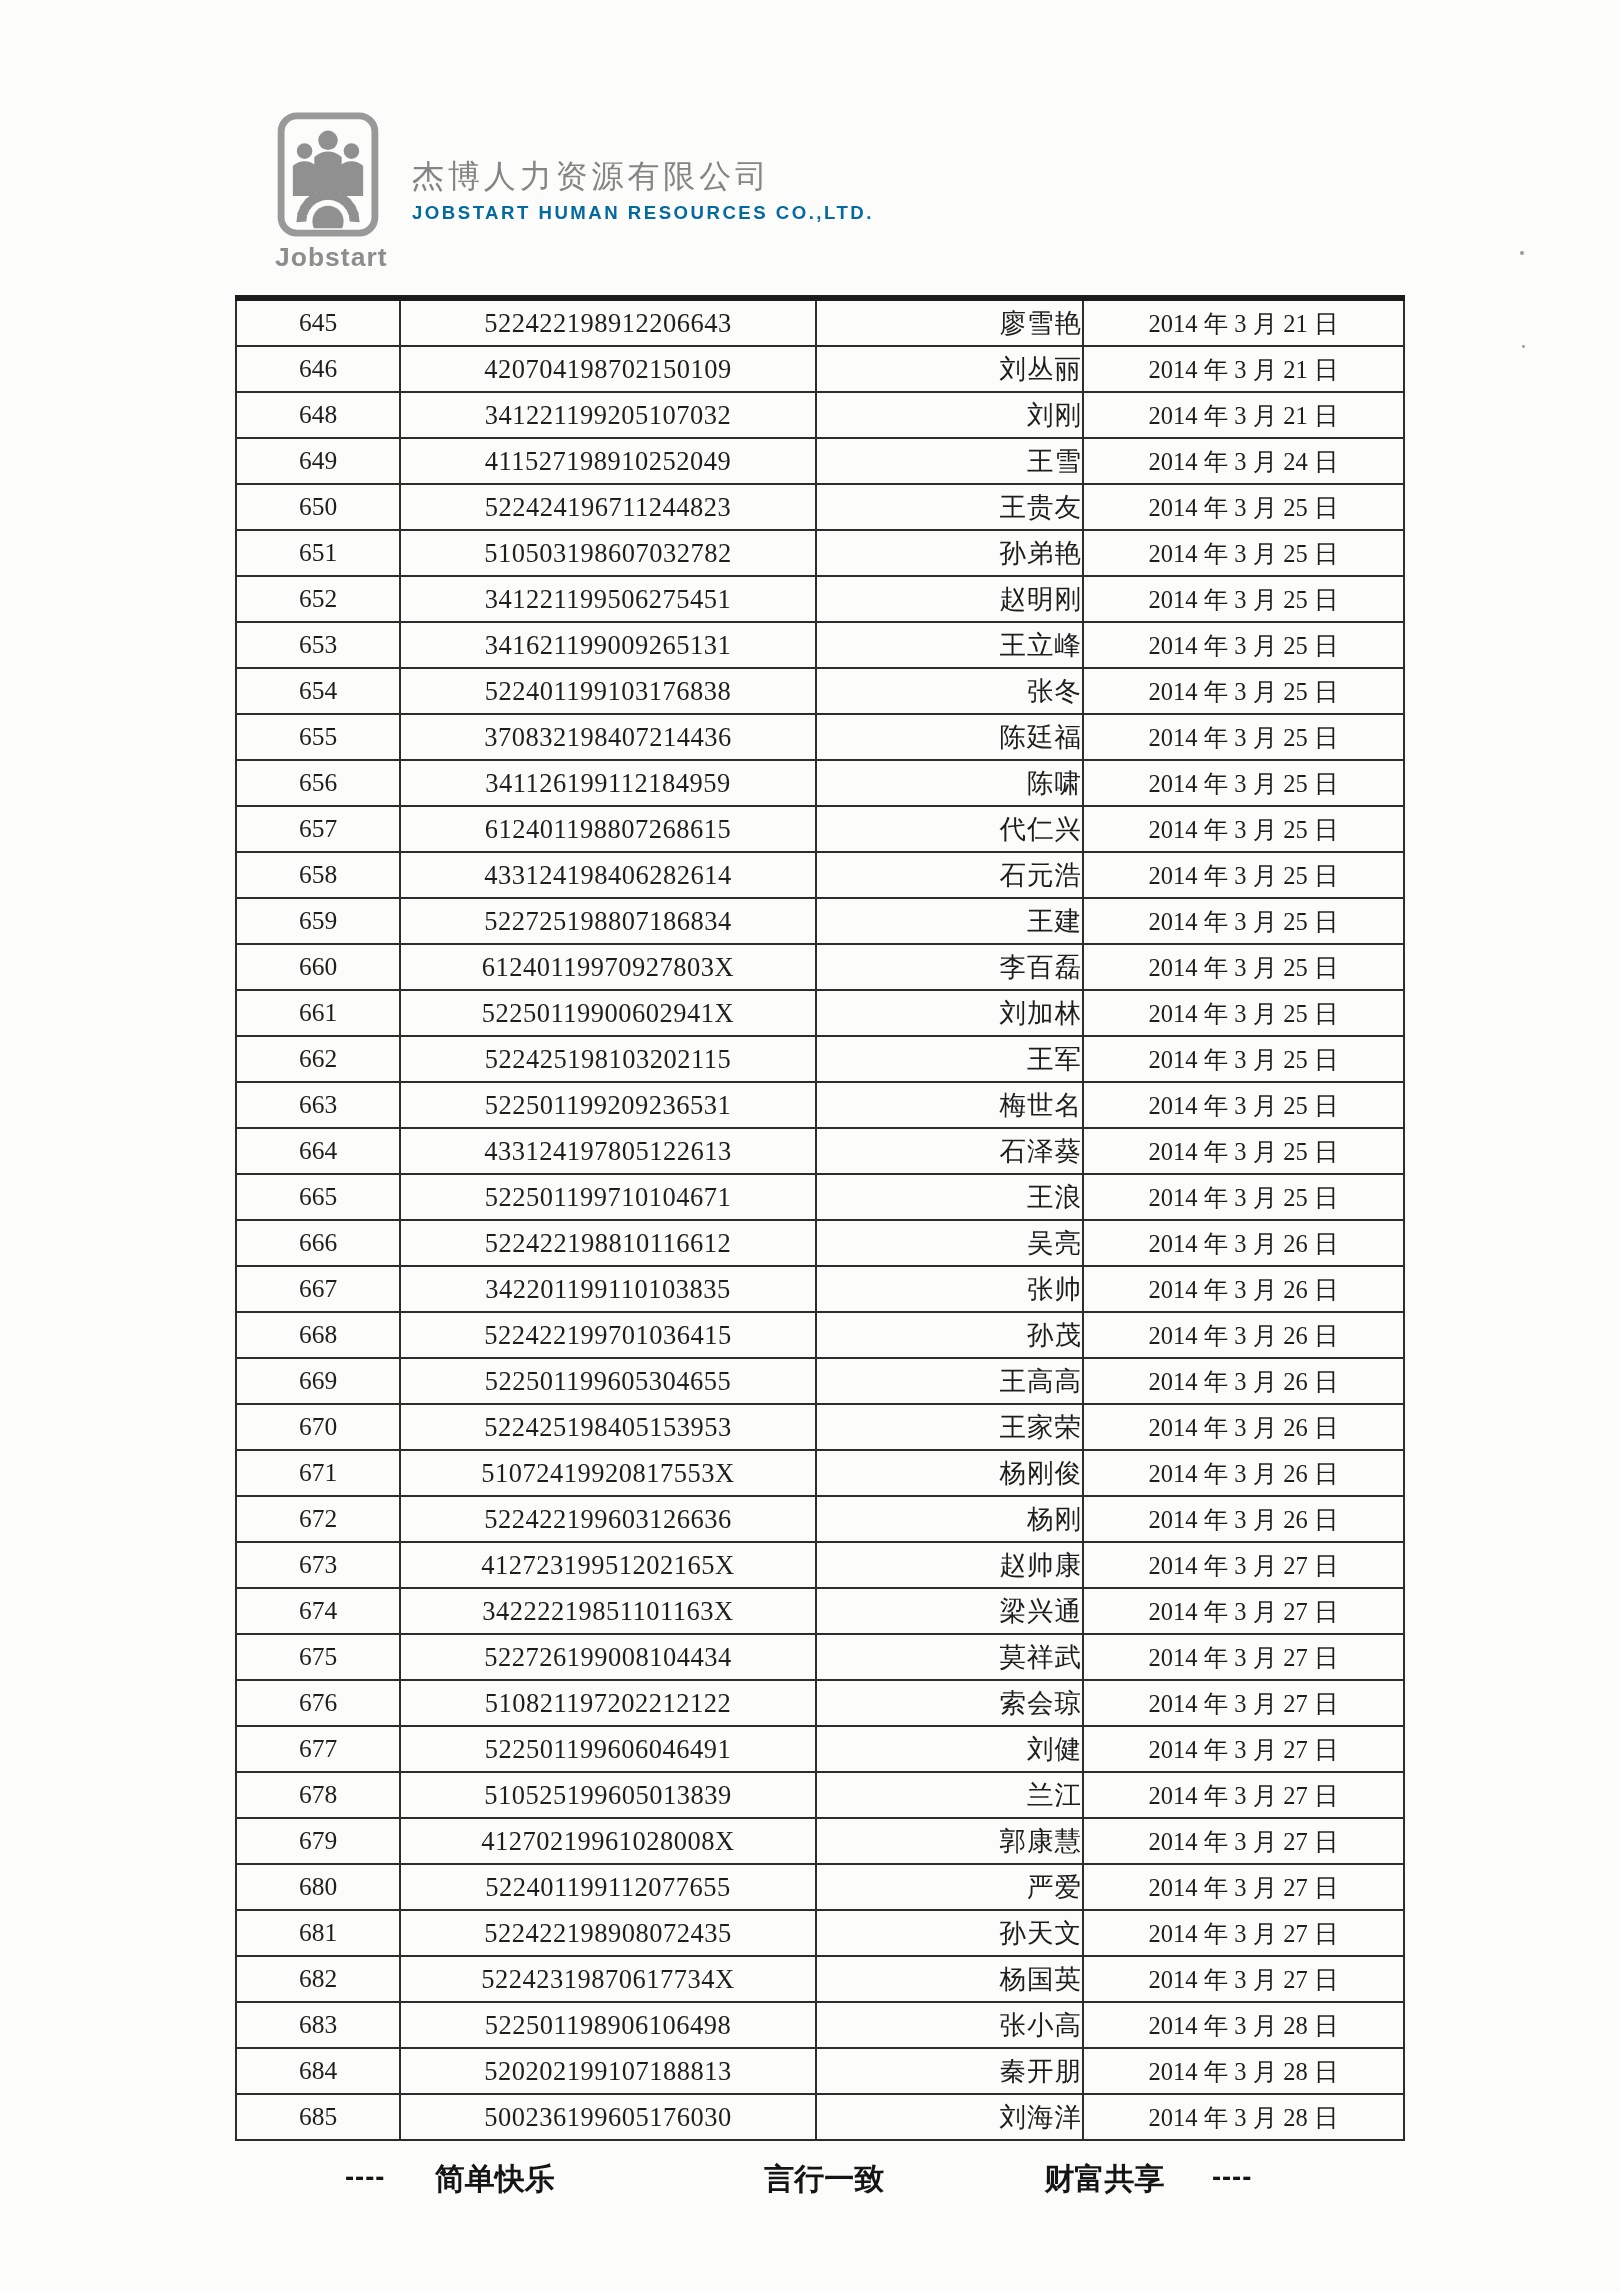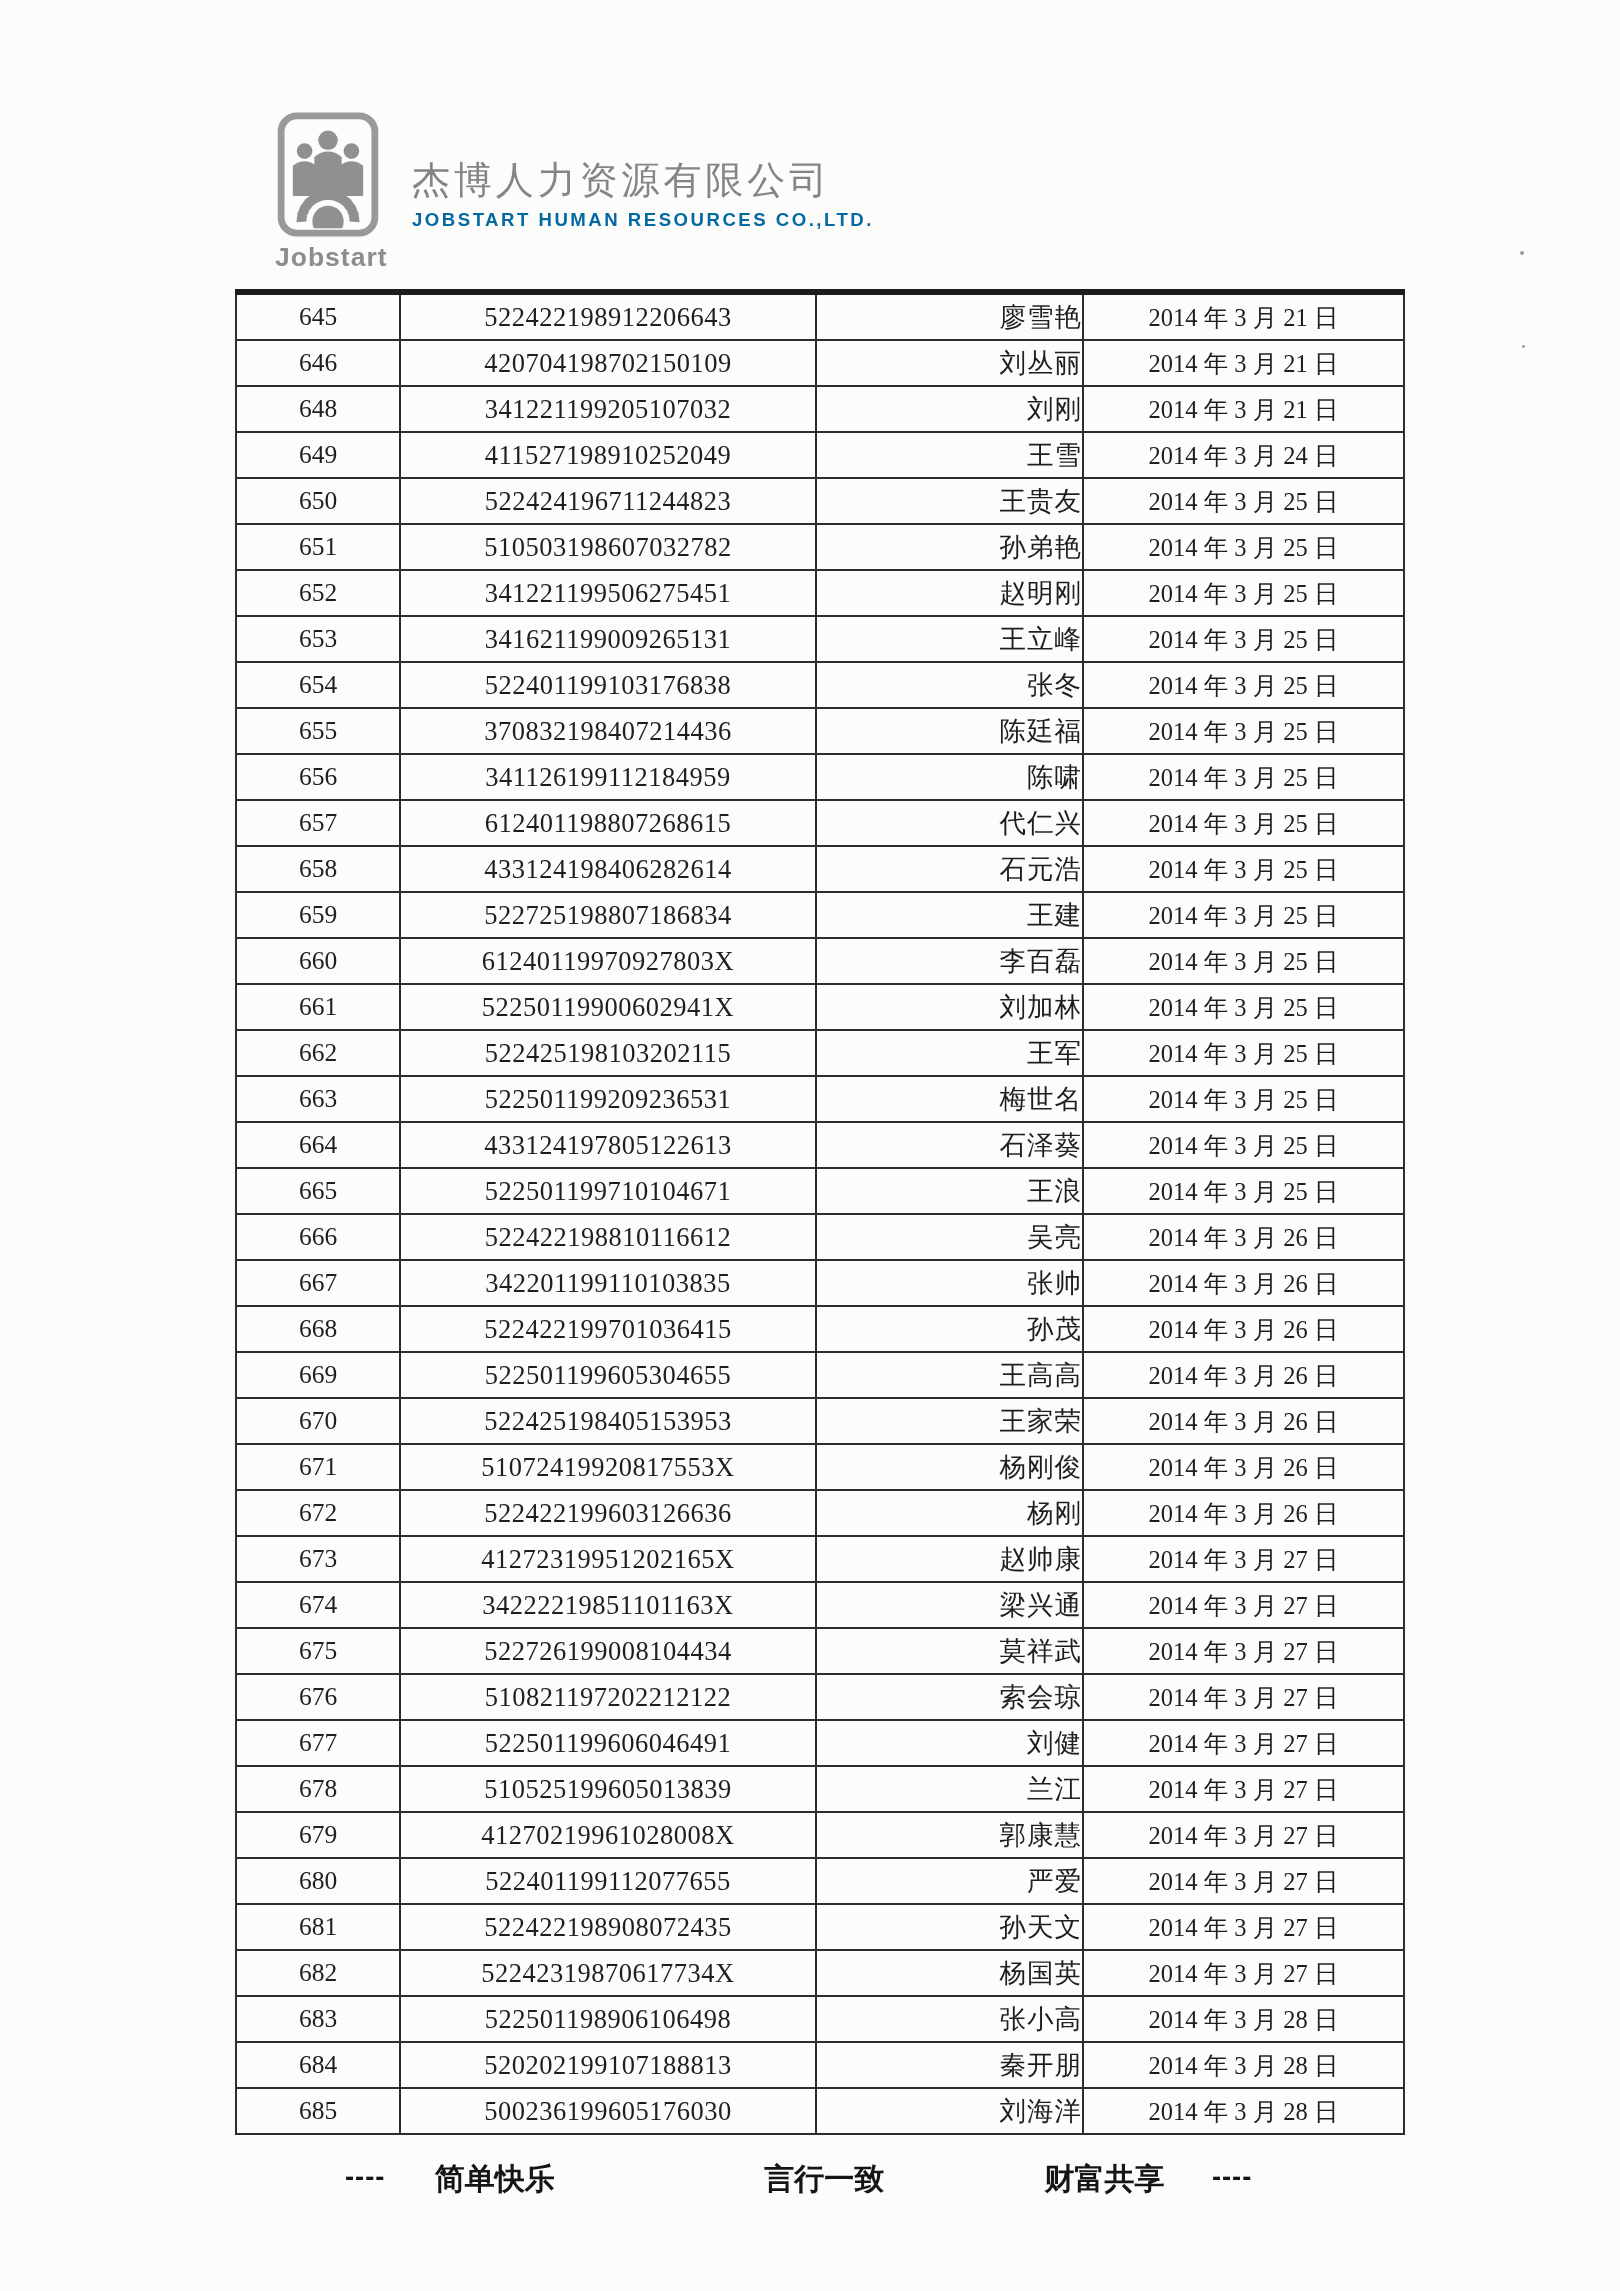--- a/index.html
+++ b/index.html
@@ -22,31 +22,31 @@
     font-family:"Liberation Sans","DejaVu Sans",sans-serif;
     font-weight:bold; font-size:26.5px; letter-spacing:1px;
     color:#8d8d8d;
   }
   .company {
     position:absolute; left:412px; top:155px; white-space:nowrap;
   }
   .company-cn {
     display:block;
     font-family:"Liberation Sans","DejaVu Sans",sans-serif;
-    font-size:38px; letter-spacing:3.9px; color:#858585; font-weight:500;
+    font-size:32px; letter-spacing:3.9px; color:#858585; font-weight:500;
   }
   .company-en {
     display:block; margin-top:2.9px;
     font-family:"Liberation Sans","DejaVu Sans",sans-serif;
     font-size:18.6px; letter-spacing:2.5px; color:#0369a1;font-weight:bold;
   }
 
   
   .roster {
-    position:absolute; left:235px; top:289px; width:1166px;
+    position:absolute; left:235px; top:295px; width:1166px;
     border-collapse:collapse; table-layout:fixed;
     border-top:6.9px solid #1c1c1c;
     border-left:2px solid #2d2d2d;
     border-right:2px solid #2d2d2d;
     border-bottom:2px solid #2d2d2d;
     border-radius:17px;
   }
   .roster td {
     border:2px solid #2d2d2d;
     height:44px; padding:0;

